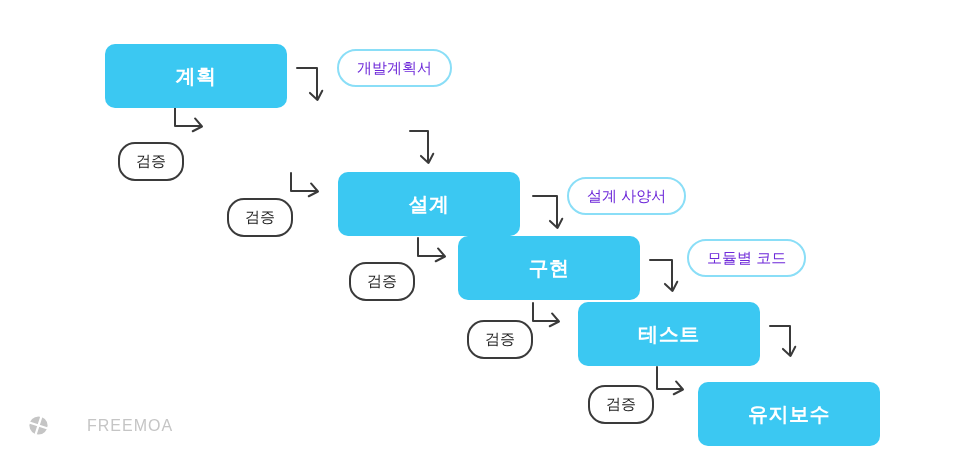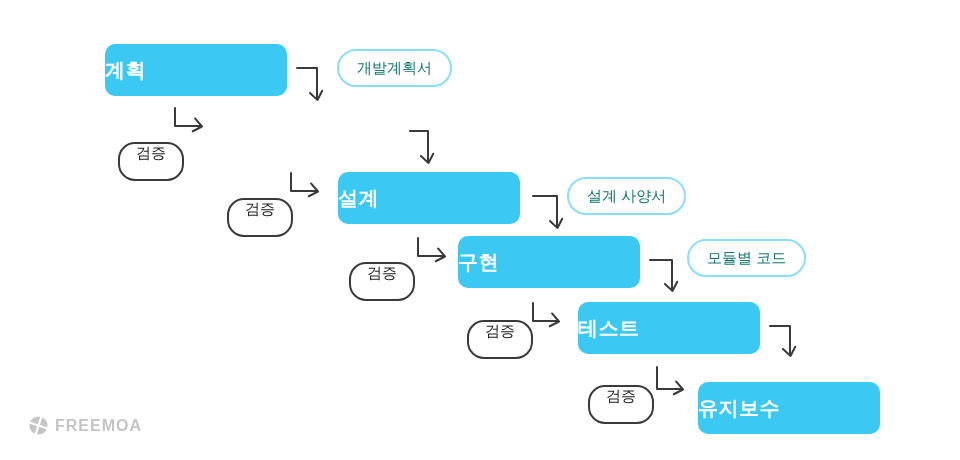--- a/index.html
+++ b/index.html
@@ -19,69 +19,72 @@
     position: absolute;
     left: 0;
     top: 0;
     width: 960px;
     height: 460px;
     pointer-events: none;
   }
   .stage {
     position: absolute;
     width: 182px;
-    height: 52px;
+    height: 64px;
     background: #3bc8f2;
     border-radius: 10px;
     display: flex;
     align-items: center;
+    justify-content: center;
     color: #ffffff;
     font-weight: bold;
     font-size: 20px;
     letter-spacing: 0.5px;
   }
   .doc {
     position: absolute;
     height: 34px;
     background: #ffffff;
     border: 2px solid #8adef7;
     border-radius: 19px;
     display: inline-flex;
     align-items: center;
     justify-content: center;
     padding: 0 18px;
     font-size: 15px;
-    color: #0f766e;
+    color: #6d28d9;
     white-space: nowrap;
   }
   .verify {
     position: absolute;
     width: 62px;
     height: 35px;
     background: #ffffff;
     border: 2px solid #3a3a3a;
     border-radius: 17px;
     display: flex;
+    align-items: center;
     justify-content: center;
     font-size: 15px;
     color: #1a1a1a;
   }
   .footer-logo {
     position: absolute;
     left: 28px;
     top: 415px;
     display: flex;
     align-items: center;
     gap: 6px;
   }
   .footer-logo .brand-text {
     color: #c5c5c5;
-    font-weight: bold;
+    font-weight: normal;
     font-size: 16px;
     letter-spacing: 1px;
+    margin-left: 32px;
   }
 </style>
 </head>
 <body>
 
 <div class="canvas">
 
   <svg class="connectors" viewBox="0 0 960 460" fill="none" stroke="#3a3a3a" stroke-width="2" stroke-linecap="round" stroke-linejoin="round">
 
     <g>

